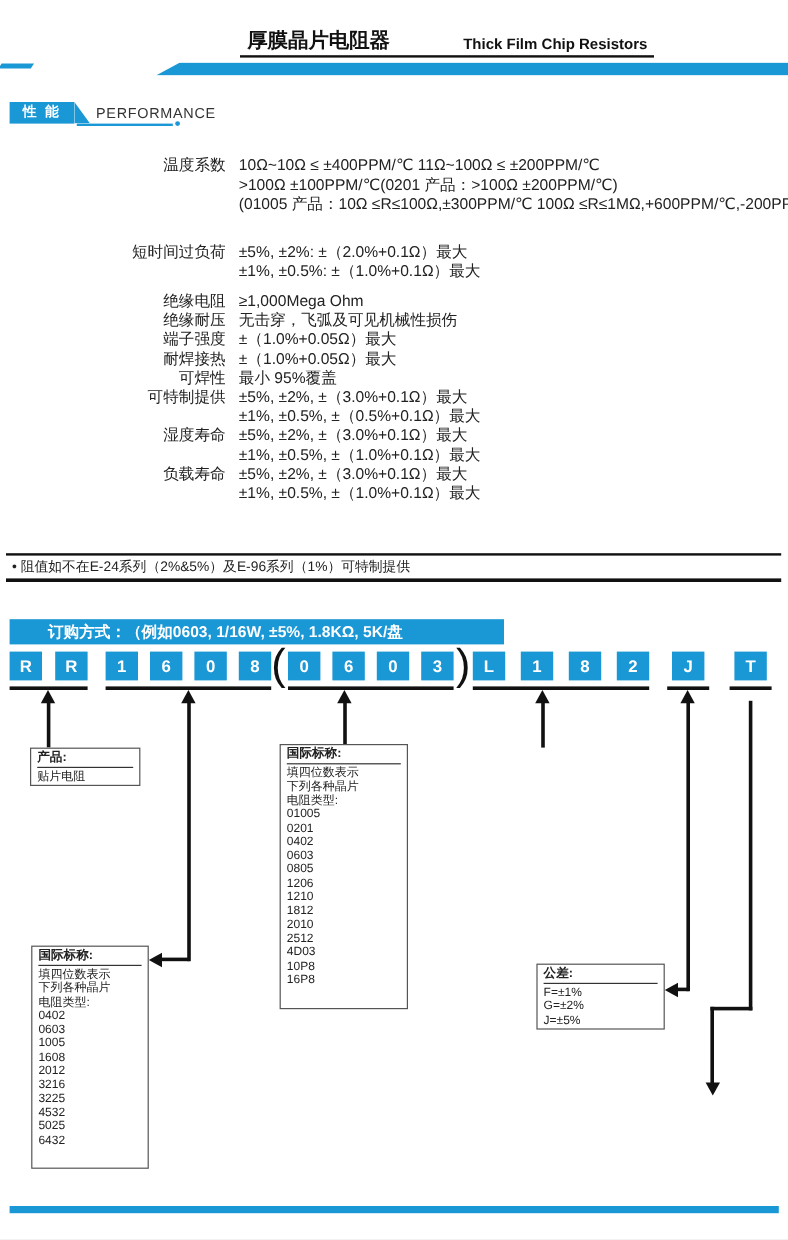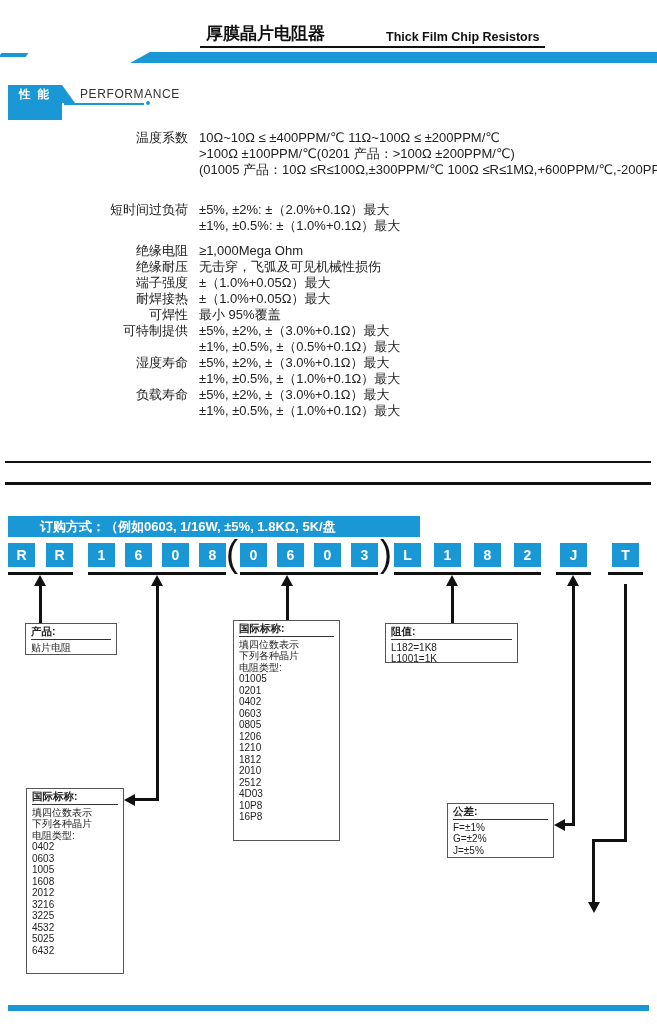--- a/index.html
+++ b/index.html
@@ -10,21 +10,21 @@
             clip-path:polygon(0 16%,100% 0,calc(100% - 40px) 100%,14px 100%,0 70%);}
   .hdr-smd{position:absolute;left:52px;top:3px;font-size:37px;font-weight:bold;font-style:italic;
            color:#ffffff;letter-spacing:1px;}
   .hdr-title-zh{position:absolute;left:206px;top:22px;font-size:17px;font-weight:bold;color:#111;}
   .hdr-title-en{position:absolute;left:360px;top:30px;font-size:12.5px;font-weight:600;color:#111;margin-left:26px;}
   .hdr-rule{position:absolute;left:200px;top:46px;width:345px;height:2px;background:#111;}
   .hdr-bar{position:absolute;left:130px;top:52px;width:527px;height:11px;background:#1a97d5;
            clip-path:polygon(20px 0,100% 0,100% 100%,0 100%);}
   .hdr-dash{position:absolute;left:0;top:53px;width:27px;height:4px;background:#1a97d5;transform:skewX(-35deg);}
   
-  .perf-tab{position:absolute;left:8px;top:85px;width:54px;height:35px;background:#1a97d5;color:#fff;
+  .perf-tab{position:absolute;left:8px;top:85px;width:54px;height:18px;background:#1a97d5;color:#fff;
             font-size:11.5px;font-weight:bold;text-align:center;line-height:18px;letter-spacing:2px;}
   .perf-notch{position:absolute;left:62px;top:85px;width:13px;height:18px;background:#1a97d5;
               clip-path:polygon(0 0,100% 100%,0 100%);}
   .perf-en{position:absolute;left:80px;top:87px;font-size:12px;color:#333;letter-spacing:0.6px;}
   .perf-underline{position:absolute;left:64px;top:103px;width:80px;height:1.5px;background:#1a97d5;}
   .perf-dot{position:absolute;left:146px;top:101px;width:4px;height:4px;border-radius:50%;background:#1a97d5;}
   
   .perf-list{position:absolute;left:0;top:130px;width:657px;font-size:13px;line-height:16px;padding-left:48px;}
   .prow{display:flex;}
   .plabel{width:140px;text-align:right;flex:0 0 140px;color:#222;}
@@ -119,20 +119,21 @@
 ±1%, ±0.5%, ±（1.0%+0.1Ω）最大</div>
     </div>
     <div class="prow">
       <div class="plabel">负载寿命</div>
       <div class="pval">±5%, ±2%, ±（3.0%+0.1Ω）最大
 ±1%, ±0.5%, ±（1.0%+0.1Ω）最大</div>
     </div>
   </div>
 
   <div class="note-rule-top"></div>
+  <div class="note-text">• 阻值如不在E-24系列（2%&amp;5%）及E-96系列（1%）可特制提供</div>
   <div class="note-rule-bot"></div>
 
   <div class="order-bar">订购方式：（例如0603, 1/16W, ±5%, 1.8KΩ, 5K/盘</div>
 
   <div class="cbox" style="left:8px">R</div>
   <div class="cbox" style="left:46px">R</div>
   <div class="cbox" style="left:88px">1</div>
   <div class="cbox" style="left:125px">6</div>
   <div class="cbox" style="left:162px">0</div>
   <div class="cbox" style="left:199px">8</div>
@@ -215,25 +216,20 @@
 1005
 1608
 2012
 3216
 3225
 4532
 5025
 6432</div>
   </div>
 
-  <div class="callout" style="left:385px;top:623px;width:133px;height:40px">
-    <div class="co-title">阻值:</div>
-    <div class="co-body">L182=1K8
-L1001=1K</div>
-  </div>
 
   <div class="callout" style="left:447px;top:803px;width:107px;height:55px">
     <div class="co-title">公差:</div>
     <div class="co-body">F=±1%
 G=±2%
 J=±5%</div>
   </div>
 
 
   <div class="footer-bar"></div>

